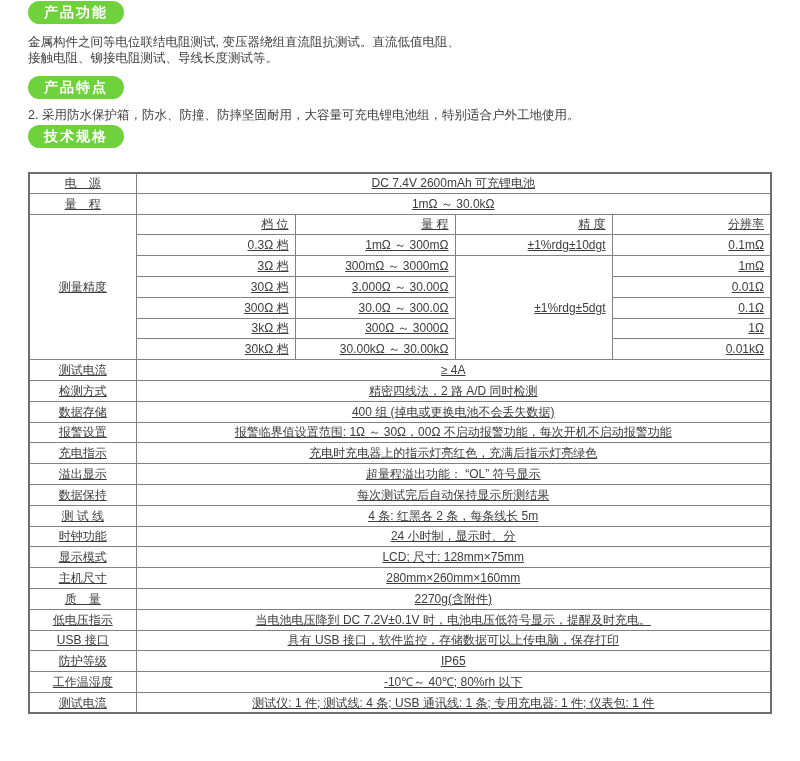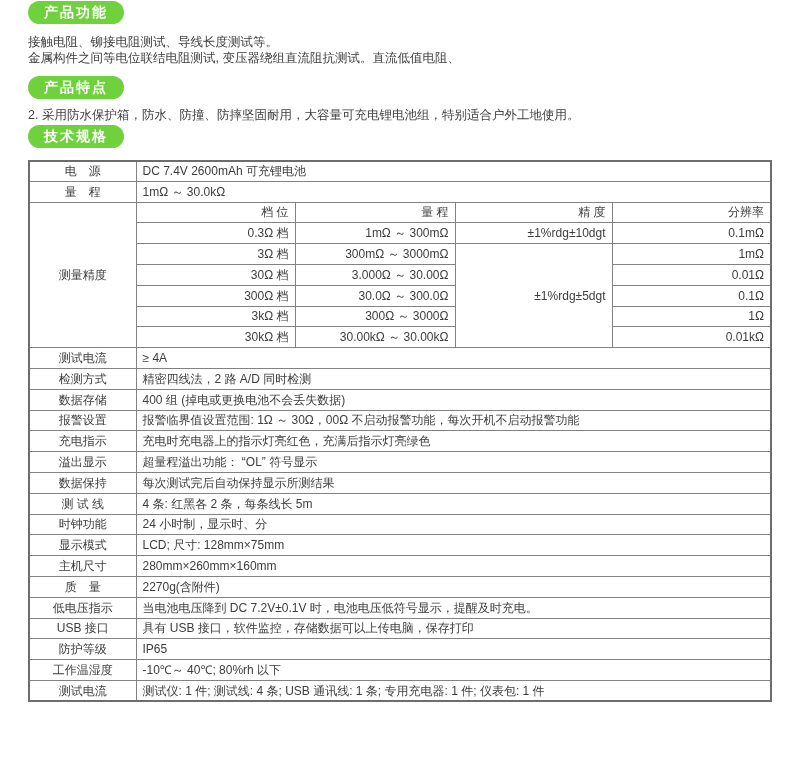--- a/index.html
+++ b/index.html
@@ -34,48 +34,49 @@
   .features-badge { margin-top: 10px; }
   .feature-list { margin-top: 7px; }
   .feature-list .item {
     font-size: 12.5px;
     line-height: 18.5px;
   }
 
   .specs-badge { }
 
   table.spec {
-    margin-top: 12px;
+    margin-top: 24px;
     width: 742px;
     border-collapse: collapse;
     table-layout: fixed;
     border: 2px solid #6d6d6d;
+    text-decoration: underline;
   }
   table.spec td {
     border: 1px solid var(--border-gray, #828282);
     font-size: 12px;
     height: 20.8px;
     line-height: 14px;
     padding: 0 6px;
     white-space: nowrap;
     overflow: hidden;
   }
   td.lbl { text-align: center; }
-  td.val { text-align: left; padding-left: 10px; }
+  td.val { text-align: center; padding-left: 10px; }
   td.ctr { text-align: right; }
 </style>
 </head>
 <body>
 
 <div class="wrap">
 
   <div class="badge">产品功能</div>
   <div class="para">
+    <div>金属构件之间等电位联结电阻测试, 变压器绕组直流阻抗测试。直流低值电阻、</div>
     <div>接触电阻、铆接电阻测试、导线长度测试等。</div>
-    <div>金属构件之间等电位联结电阻测试, 变压器绕组直流阻抗测试。直流低值电阻、</div>
   </div>
 
   <div class="badge features-badge">产品特点</div>
   <div class="feature-list">
     <div class="item">2. 采用防水保护箱，防水、防撞、防摔坚固耐用，大容量可充电锂电池组，特别适合户外工地使用。</div>
   </div>
 
   <div class="badge specs-badge">技术规格</div>
 
   <table class="spec">

